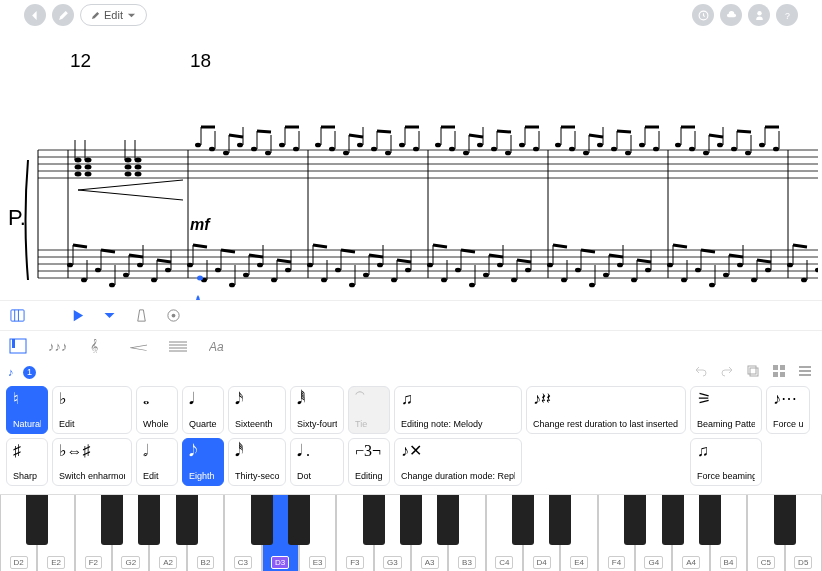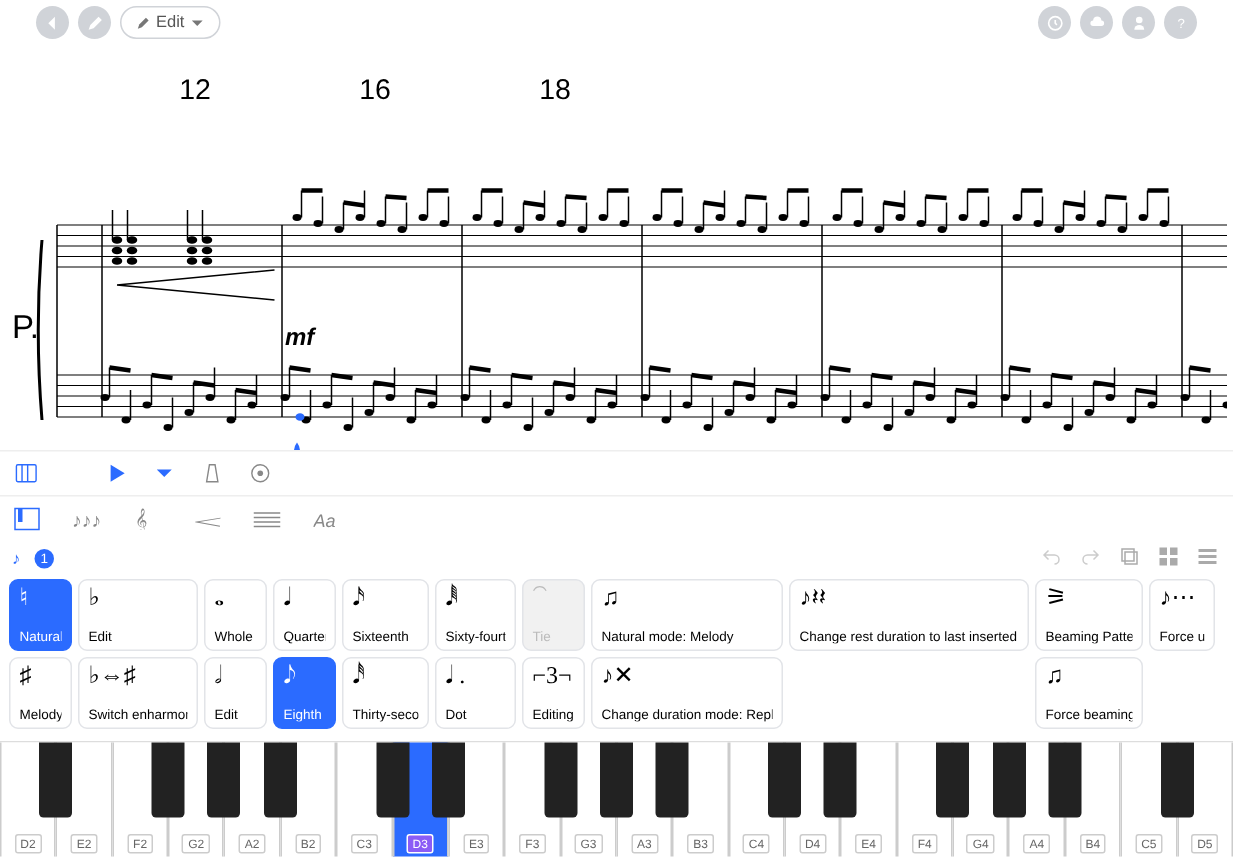--- a/index.html
+++ b/index.html
@@ -5,21 +5,21 @@
 *{box-sizing:border-box;margin:0;padding:0;font-family:-apple-system,BlinkMacSystemFont,'Segoe UI',Arial,sans-serif}
 body{width:822px;height:571px;background:#fff;overflow:hidden;position:relative}
 .top-bar{height:30px;display:flex;align-items:center;padding:4px 24px;gap:6px}
 .circ-btn{width:22px;height:22px;border-radius:50%;background:#d0d3d8;display:flex;align-items:center;justify-content:center;cursor:pointer}
 .circ-btn svg{width:11px;height:11px;fill:#fff}
 .edit-btn{height:22px;border:1px solid #d0d3d8;border-radius:11px;padding:0 10px;display:flex;align-items:center;gap:4px;font-size:11px;color:#555;cursor:pointer}
 .edit-btn svg{width:9px;height:9px;fill:#777}
 .spacer{flex:1}
 .score-area{height:270px;position:relative;padding:10px 0 0 20px;overflow:hidden}
 .measure-nums{display:flex;position:absolute;top:20px;left:70px;font-family:Georgia,serif;font-size:19px}
-.measure-nums span{width:120px;text-align:center}
+.measure-nums span{width:120px;text-align:left}
 .score-svg{position:absolute;top:60px;left:8px}
 .mid-toolbar{height:30px;border-top:1px solid #eee;display:flex;align-items:center;padding:0 8px;gap:14px}
 .mid-toolbar .ico{width:18px;height:18px;display:flex;align-items:center;justify-content:center;cursor:pointer}
 .mid-toolbar .ico.blue svg{fill:#2b6bff}
 .mid-toolbar .ico svg{fill:#888;width:15px;height:15px}
 .tab-row{height:30px;border-top:1px solid #eee;display:flex;align-items:center;padding:0 8px;gap:20px}
 .tab-row .tab-ico{width:20px;height:18px;display:flex;align-items:center;justify-content:center;cursor:pointer}
 .tab-row .tab-ico svg{fill:#888}
 .tab-row .tab-ico.active svg{fill:#2b6bff}
 .notif-row{height:24px;display:flex;align-items:center;padding:0 8px;gap:8px}
@@ -88,21 +88,20 @@
   <div class="circ-btn">
       <svg viewBox="0 0 10 10">
         <text x="5" y="8" text-anchor="middle" font-size="8" fill="#fff">?</text>
       </svg>
     </div>
 </div>
 
 <div class="score-area">
   <div class="measure-nums" id="measure-nums">
       <span>12</span>
-      <span>16</span>
       <span>18</span>
     </div>
   <svg class="score-svg" width="810" height="230">
     <text x="0" y="135" font-family="Georgia" font-size="22">P.</text>
     <path d="M20 70 Q15 130 20 190" stroke="#000" fill="none" stroke-width="2"></path>
     <g id="staff-top">
         <line x1="30" y1="60" x2="810" y2="60" stroke="#000" stroke-width="0.8"></line>
         <line x1="30" y1="67" x2="810" y2="67" stroke="#000" stroke-width="0.8"></line>
         <line x1="30" y1="74" x2="810" y2="74" stroke="#000" stroke-width="0.8"></line>
         <line x1="30" y1="81" x2="810" y2="81" stroke="#000" stroke-width="0.8"></line>
@@ -517,37 +516,37 @@
     <div class="cell" style="width: 54px;">
       <div class="glyph">𝅘𝅥𝅱</div>
       <div class="lbl">Sixty-fourth</div>
     </div>
     <div class="cell dis" style="width: 42px;">
       <div class="glyph">⁀</div>
       <div class="lbl">Tie</div>
     </div>
     <div class="cell" style="width: 128px;">
       <div class="glyph">♫</div>
-      <div class="lbl">Natural mode: Melody</div>
+      <div class="lbl">Editing note: Melody</div>
     </div>
     <div class="cell" style="width: 160px;">
       <div class="glyph">♪𝄽𝄽</div>
       <div class="lbl">Change rest duration to last inserted note</div>
     </div>
     <div class="cell" style="width: 72px;">
       <div class="glyph">⚞</div>
       <div class="lbl">Beaming Pattern</div>
     </div>
     <div class="cell" style="width: 44px;">
       <div class="glyph">♪⋯</div>
       <div class="lbl">Force unb</div>
     </div>
     <div class="cell" style="width: 42px;">
       <div class="glyph">♯</div>
-      <div class="lbl">Melody</div>
+      <div class="lbl">Sharp</div>
     </div>
     <div class="cell" style="width: 80px;">
       <div class="glyph">♭⇔♯</div>
       <div class="lbl">Switch enharmonic</div>
     </div>
     <div class="cell" style="width: 42px;">
       <div class="glyph">𝅗𝅥</div>
       <div class="lbl">Edit</div>
     </div>
     <div class="cell sel" style="width: 42px;">

